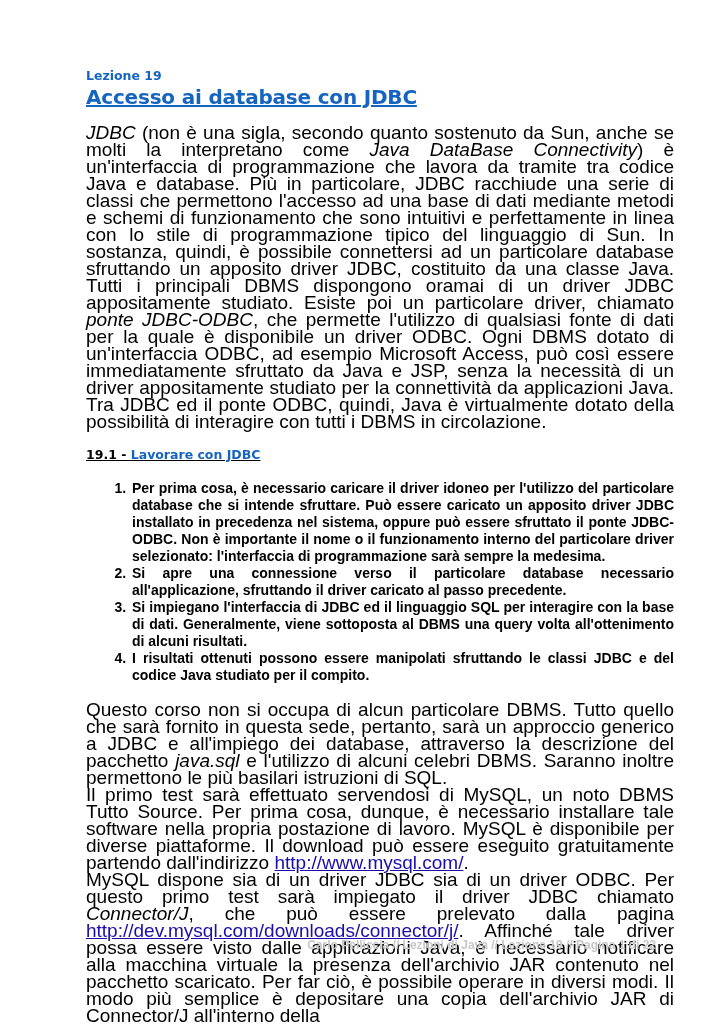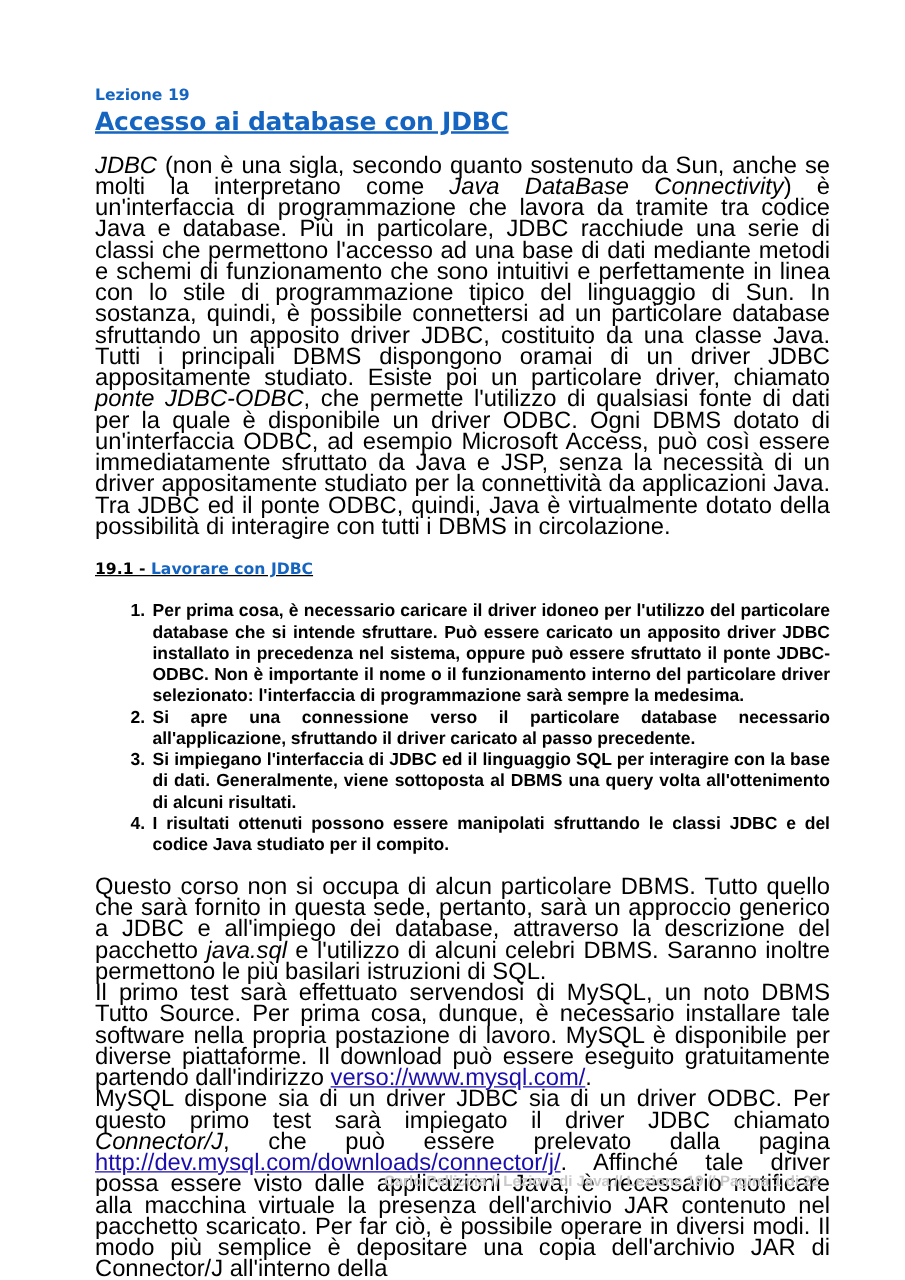--- a/index.html
+++ b/index.html
@@ -1,18 +1,18 @@
 <!DOCTYPE html>
 <html><head>
 <meta charset="utf-8">
 <style>
   html, body { margin: 0; padding: 0; background: #ffffff; }
   body { width: 724px; height: 1024px; position: relative; overflow: hidden;
          font-family: "Liberation Sans", sans-serif; color: #000; }
-  .page { position: absolute; left: 76px; top: 68px; width: 588px; }
+  .page { position: absolute; left: 86px; top: 68px; width: 588px; }
   .lesson-label { font-family: "DejaVu Sans", sans-serif; font-weight: bold; color: #1565c0;
                   font-size: 12.5px; line-height: 16px; margin: 0; }
   .title { font-family: "DejaVu Sans", sans-serif; font-weight: bold; color: #1565c0;
            font-size: 20px; line-height: 26px; margin: 0 0 14px 0; letter-spacing: -0.2px; text-decoration: underline; }
   p { margin: 0; font-size: 19px; line-height: 17px; text-align: justify; }
   .section-head { font-family: "DejaVu Sans", sans-serif; font-weight: bold; font-size: 12.5px;
                   line-height: 16px; margin: 17px 0 0 0; text-decoration: underline; }
   .section-head .num { color: #000; }
   .section-head .ttl { color: #1565c0; }
   ol { margin: 17px 0 17px 0; padding-left: 44px; }
@@ -34,17 +34,17 @@
     <span class="num">19.1 - </span><span class="ttl">Lavorare con JDBC</span>
   </div>
   <ol>
     <li>Per prima cosa, è necessario caricare il driver idoneo per l'utilizzo del particolare database che si intende sfruttare. Può essere caricato un apposito driver JDBC installato in precedenza nel sistema, oppure può essere sfruttato il ponte JDBC-ODBC. Non è importante il nome o il funzionamento interno del particolare driver selezionato: l'interfaccia di programmazione sarà sempre la medesima.</li>
     <li>Si apre una connessione verso il particolare database necessario all'applicazione, sfruttando il driver caricato al passo precedente.</li>
     <li>Si impiegano l'interfaccia di JDBC ed il linguaggio SQL per interagire con la base di dati. Generalmente, viene sottoposta al DBMS una query volta all'ottenimento di alcuni risultati.</li>
     <li>I risultati ottenuti possono essere manipolati sfruttando le classi JDBC e del codice Java studiato per il compito.</li>
   </ol>
   <p><span>Questo corso non si occupa di alcun particolare DBMS. Tutto quello che sarà fornito in questa sede, pertanto, sarà un approccio generico a JDBC e all'impiego dei database, attraverso la descrizione del pacchetto </span><em>java.sql</em><span> e l'utilizzo di alcuni celebri DBMS. Saranno inoltre permettono le più basilari istruzioni di SQL.</span></p>
 
-  <p><span>Il primo test sarà effettuato servendosi di MySQL, un noto DBMS Tutto Source. Per prima cosa, dunque, è necessario installare tale software nella propria postazione di lavoro. MySQL è disponibile per diverse piattaforme. Il download può essere eseguito gratuitamente partendo dall'indirizzo </span><a href="#">verso://www.mysql.com/</a><span>.</span></p>
+  <p><span>Il primo test sarà effettuato servendosi di MySQL, un noto DBMS Tutto Source. Per prima cosa, dunque, è necessario installare tale software nella propria postazione di lavoro. MySQL è disponibile per diverse piattaforme. Il download può essere eseguito gratuitamente partendo dall'indirizzo </span><a href="#">http://www.mysql.com/</a><span>.</span></p>
   <p><span>MySQL dispone sia di un driver JDBC sia di un driver ODBC. Per questo primo test sarà impiegato il driver JDBC chiamato </span><em>Connector/J</em><span>, che può essere prelevato dalla pagina </span><a href="#">http://dev.mysql.com/downloads/connector/j/</a><span>. Affinché tale driver possa essere visto dalle applicazioni Java, è necessario notificare alla macchina virtuale la presenza dell'archivio JAR contenuto nel pacchetto scaricato. Per far ciò, è possibile operare in diversi modi. Il modo più semplice è depositare una copia dell'archivio JAR di Connector/J all'interno della</span></p>
 </div>
 
 <div class="footer">Carlo Pelliccia // Lezioni di Java // Lezione 19 // Pagina 1 di 22</div>
 
 </body></html>

